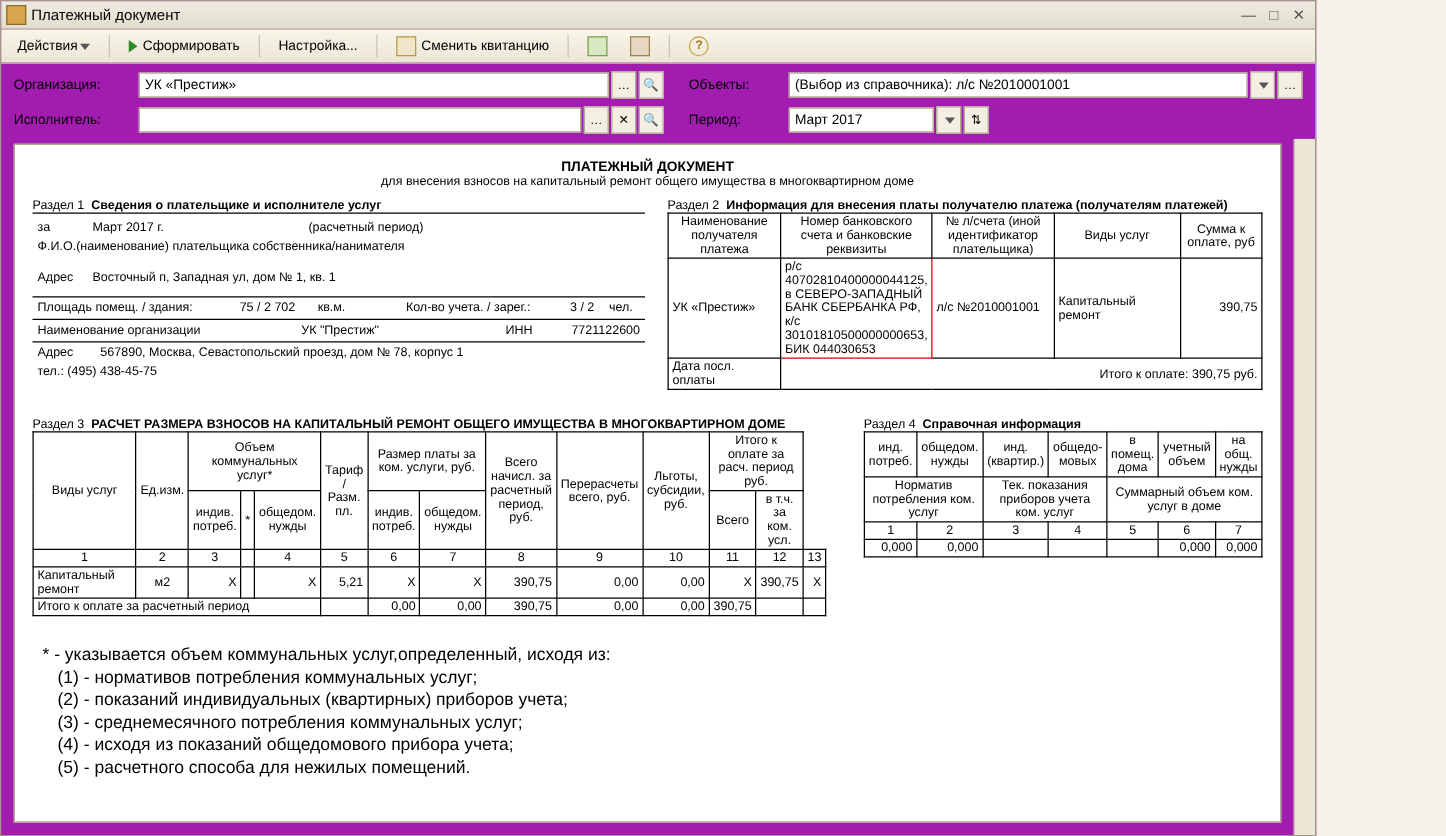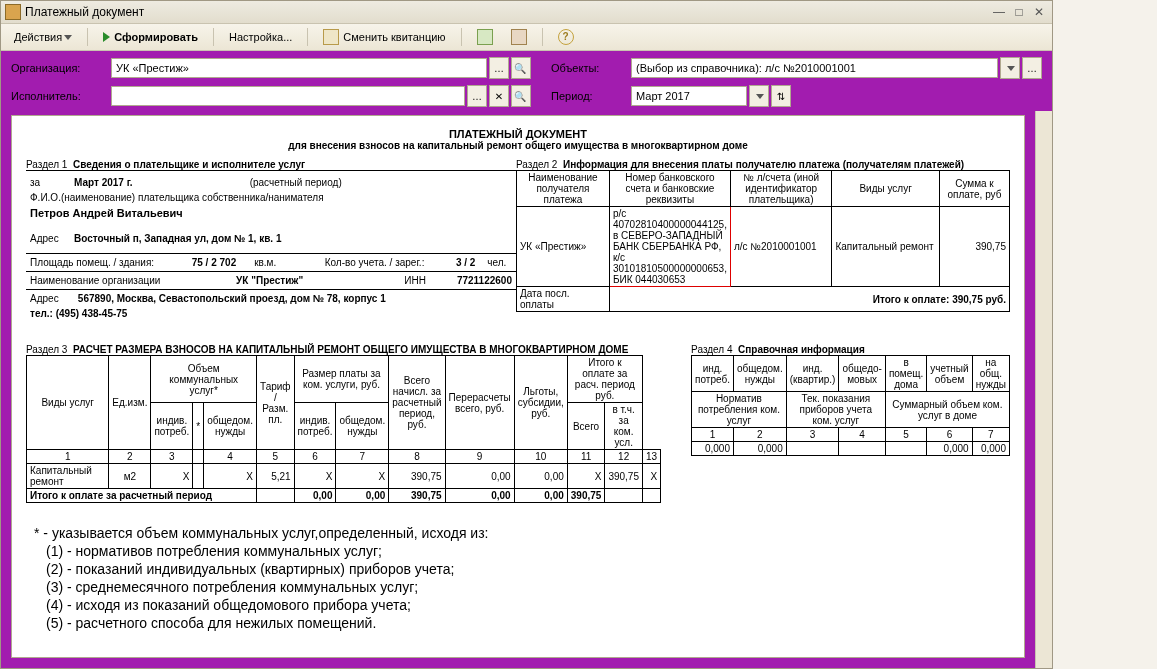--- a/index.html
+++ b/index.html
@@ -6,30 +6,30 @@
 .window{width:1053px;height:669px;background:#a21caf;border:1px solid #a09884;box-sizing:border-box;display:flex;flex-direction:column}
 .titlebar{background:linear-gradient(#eeebe1,#e2ddcd);height:22px;display:flex;align-items:center;padding:0 4px;border-bottom:1px solid #c9c3b0;font-size:12px}
 .titlebar .ticon{width:14px;height:14px;background:#d9a44e;border:1px solid #8c6b28;margin-right:4px;display:inline-block}
 .titlebar .t-spacer{flex:1}
 .winbtn{width:18px;height:14px;margin-left:2px;display:flex;align-items:center;justify-content:center;font-family:Arial;font-size:12px;color:#555}
 .toolbar{background:linear-gradient(#f7f4ea,#ece6d5);height:26px;display:flex;align-items:center;padding:0 6px;border-bottom:1px solid #c9c3b0;gap:4px}
 .toolbar .sep{width:1px;height:18px;background:#c9c3b0;margin:0 4px}
 .tbtn{display:flex;align-items:center;padding:2px 6px;border:1px solid transparent;border-radius:3px;cursor:pointer;user-select:none}
 .arrow-down{display:inline-block;width:0;height:0;border-left:4px solid transparent;border-right:4px solid transparent;border-top:5px solid #555;margin-left:2px}
 .play{display:inline-block;width:0;height:0;border-top:5px solid transparent;border-bottom:5px solid transparent;border-left:7px solid #2a8c2a;margin-right:4px}
-.bold{font-weight:bold}
+.bold{font-weight:normal}
 .form{padding:6px 10px 4px 10px;display:grid;grid-template-columns:80px 420px 60px 1fr;gap:6px 20px;align-items:center}
 .label{text-align:left}
 .fieldwrap{display:flex;align-items:center;gap:2px}
 .field{height:18px;border:1px solid #b0a98f;background:#fff;flex:1;padding:0 4px;display:flex;align-items:center;font-size:11px}
 .fbtn{width:18px;height:20px;border:1px solid #b0a98f;background:#f3efe3;display:flex;align-items:center;justify-content:center;cursor:pointer;font-size:10px}
 .docarea{flex:1;margin:4px 10px 10px 10px;border:1px solid #b0a98f;background:#fff;overflow:auto;padding:12px 14px}
 .dochdr{text-align:center;font-size:10px}
 .dochdr .main{font-weight:bold;font-size:11px}
-.secrow{display:flex;margin-top:8px}
+.secrow{display:flex;gap:18px;margin-top:8px}
 .sec{font-size:10px}
 .secTitle{font-size:10px}
 .secTitle .n{font-weight:normal}
 .secTitle .t{font-weight:bold}
 .hr{border-top:1px solid #000;height:0}
 table.grid{border-collapse:collapse;font-size:10px}
 table.grid td,table.grid th{border:1px solid #000;padding:1px 3px;vertical-align:middle}
 th{font-weight:normal;text-align:center}
 .center{text-align:center}
 .right{text-align:right}
@@ -141,23 +141,20 @@
         <tbody>
                 <tr>
                   <td style="width:38px">за</td>
             <td class="bold">Март 2017 г.</td>
             <td>(расчетный период)</td>
                 </tr>
         <tr>
                   <td colspan="3">Ф.И.О.(наименование) плательщика собственника/нанимателя</td>
                 </tr>
         <tr>
-                  <td colspan="3" class="bold" style="font-size:11px">Петров Андрей Витальевич</td>
-                </tr>
-        <tr>
                   <td colspan="3" style="height:6px"></td>
                 </tr>
         <tr>
                   <td>Адрес</td>
             <td colspan="2" class="bold">Восточный п, Западная ул, дом № 1, кв. 1</td>
                 </tr>
       </tbody>
             </table>
       <div class="hr" style="margin-top:6px"></div>
       <table class="nob small" style="width:100%">

